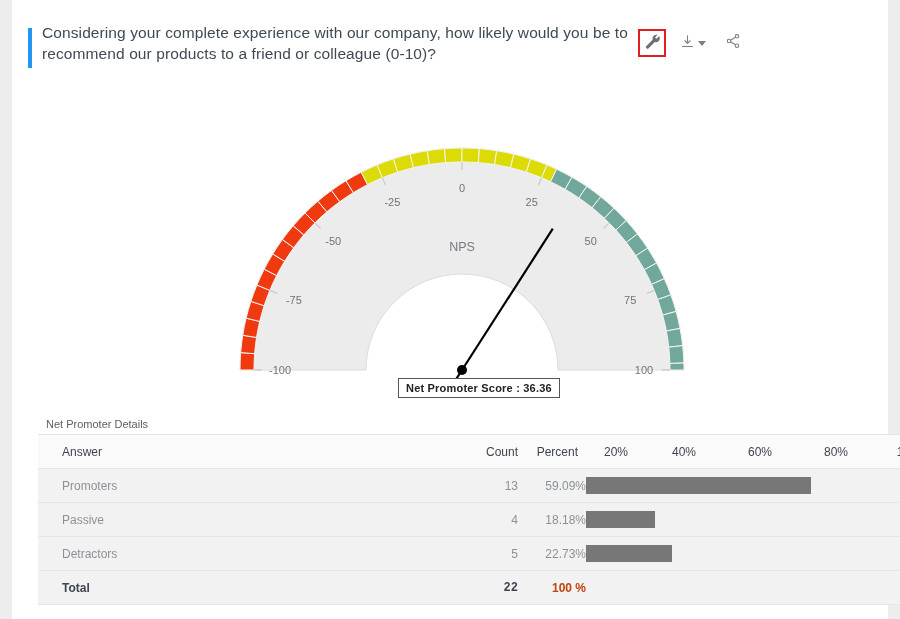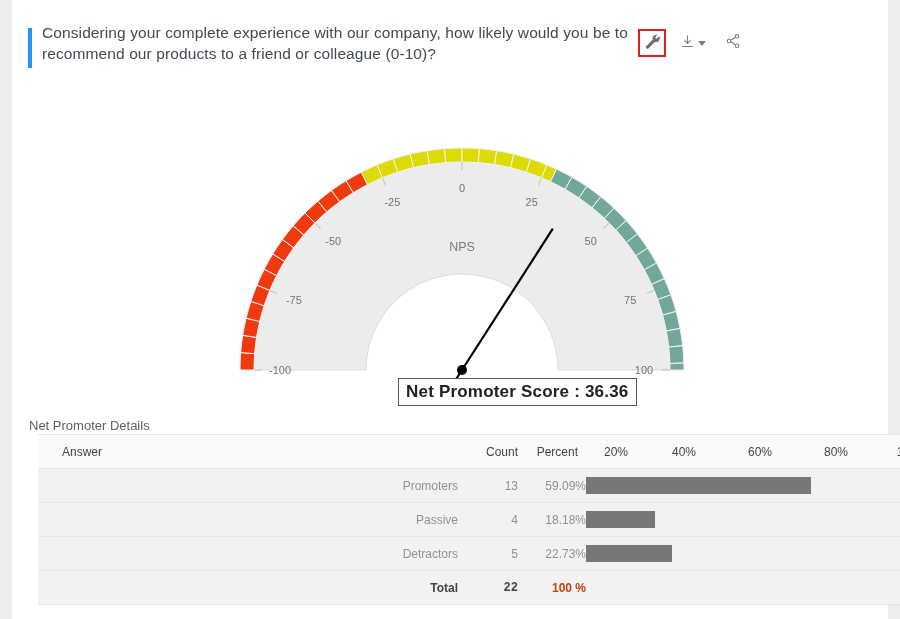--- a/index.html
+++ b/index.html
@@ -100,33 +100,33 @@
     left: 0;
     top: 0;
   }
   .nps-tooltip {
     position: absolute;
     left: 386px;
     top: 282px;
     padding: 3px 7px;
     background: #ffffff;
     border: 1px solid #555555;
-    font-size: 17px;
+    font-size: 11px;
     font-weight: bold;
     color: #222222;
     white-space: nowrap;
     letter-spacing: 0.2px;
   }
 
   
   .details-title {
     position: absolute;
-    left: 17px;
+    left: 34px;
     top: 418px;
-    font-size: 13px;
+    font-size: 11px;
     color: #5a6069;
   }
   .details-table {
     position: absolute;
     left: 26px;
     top: 434px;
     width: 846px;
     border-collapse: collapse;
     table-layout: fixed;
   }
@@ -155,21 +155,21 @@
   th.c-percent{ text-align: right; padding-right: 8px; }
   th.c-axis   { text-align: center; }
 
   tbody tr {
     background: #f2f2f2;
     border-bottom: 1px solid #e6e6e6;
   }
   tbody tr.total-row {
     background: #f2f2f2;
   }
-  td.c-answer { text-align: right; padding-left: 24px; color: #8d9197; }
+  td.c-answer { text-align: left; padding-left: 24px; color: #8d9197; }
   td.c-count  { text-align: right; padding-right: 6px; color: #8d9197; }
   td.c-percent{ text-align: right; color: #8d9197; }
   tr.total-row td.c-answer { color: #3f4550; font-weight: bold; }
   tr.total-row td.c-count  { color: #3f4550; font-weight: bold; font-family: Liberation Mono, monospace; }
   tr.total-row td.c-percent{ color: #c2410c; font-weight: bold; }
 
   td.c-bar {
     position: relative;
     padding: 0;
   }

